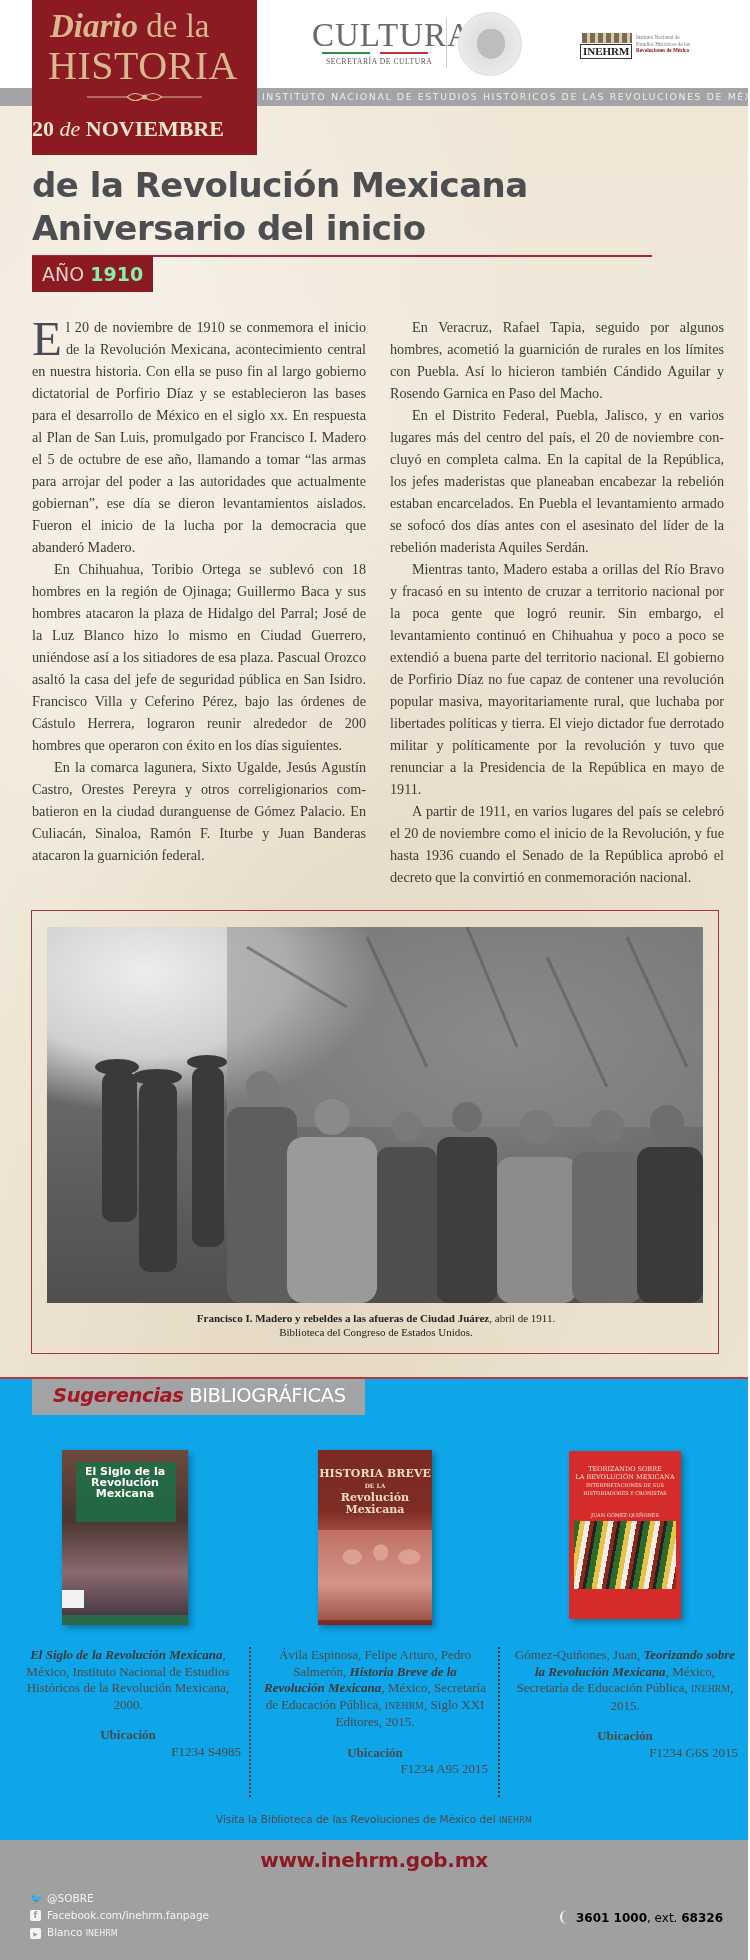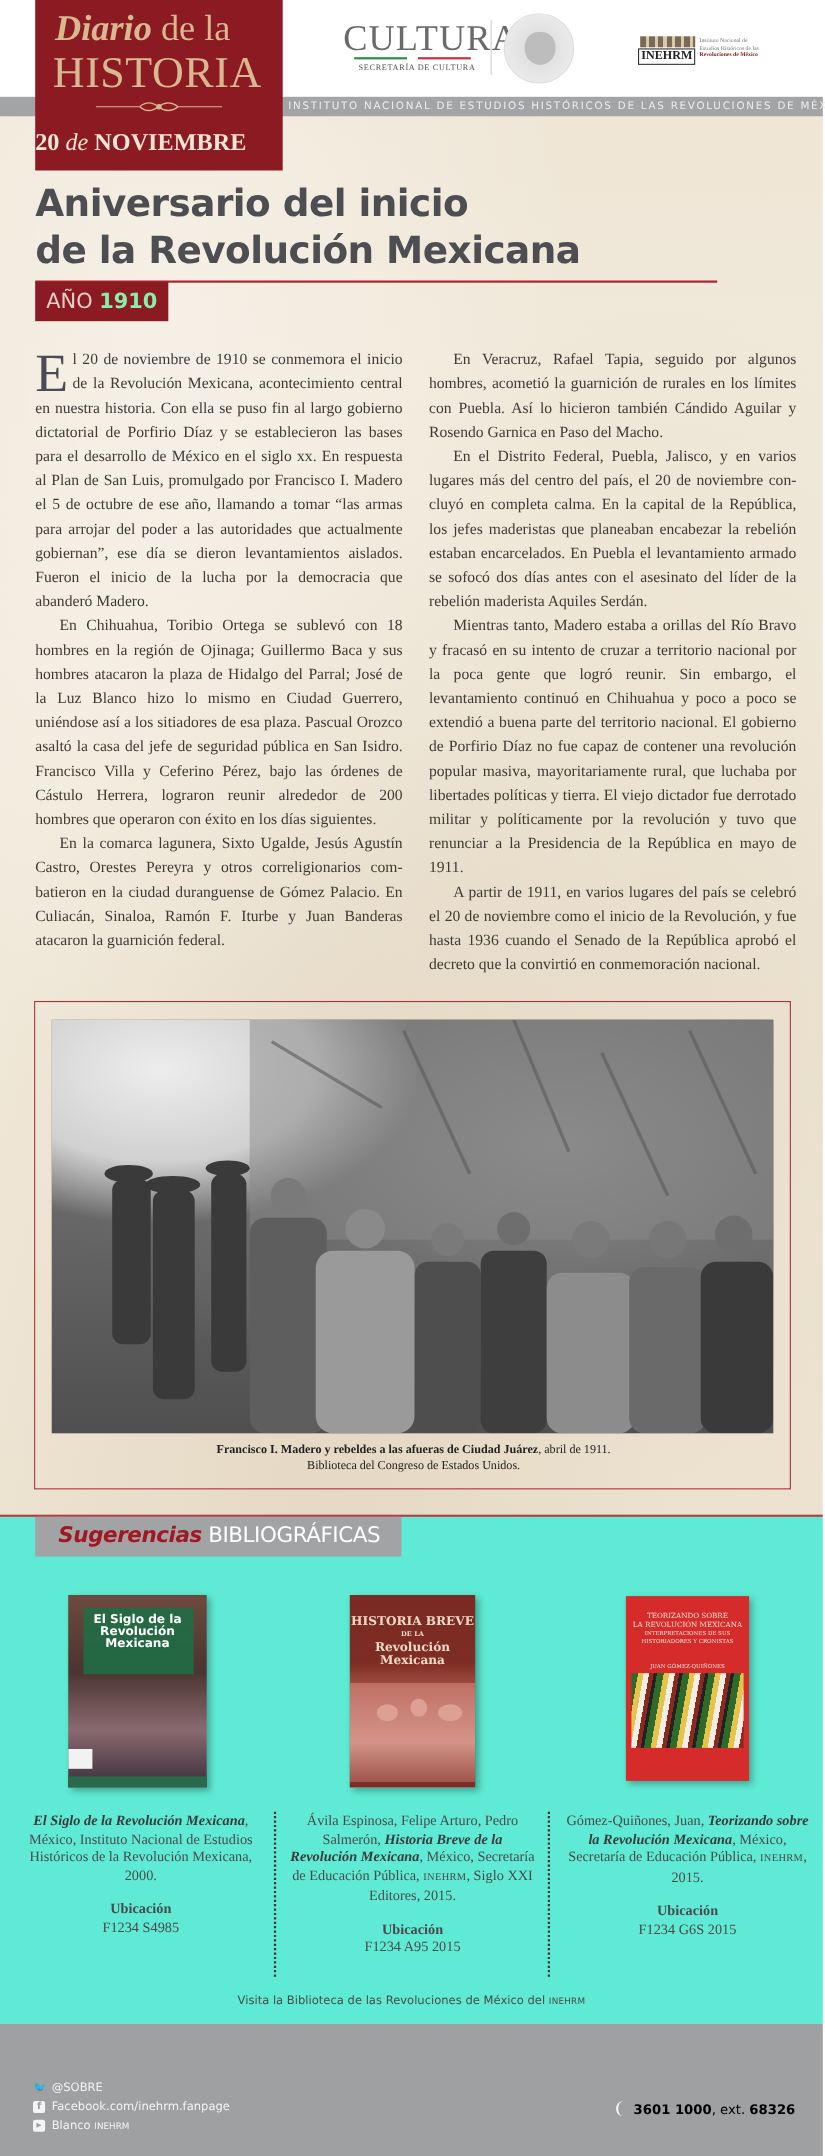--- a/index.html
+++ b/index.html
@@ -66,21 +66,21 @@
        radial-gradient(ellipse at 15% 12%, #ededed 0%, #d0d0d0 18%, transparent 30%),
        radial-gradient(ellipse at 70% 30%, #8b8b8b 0%, #6c6c6c 40%, transparent 70%),
        linear-gradient(180deg, #777 0%, #6a6a6a 40%, #4f4f4f 100%); }
   .photo svg { position: absolute; left: 0; top: 0; }
   .caption { position: absolute; left: 0; width: 688px; top: 400px; text-align: center; font-size: 11px; line-height: 14px; color: #222; }
   .caption b { font-weight: bold; }
 
   .section-rule { position: absolute; left: 0; top: 1377px; width: 748px; height: 2px; background: #b33a40; }
 
   
-  .sug-area { position: absolute; left: 0; top: 1379px; width: 748px; height: 461px; background: #5eead4; padding-left: 40px; }
+  .sug-area { position: absolute; left: 0; top: 1379px; width: 748px; height: 461px; background: #0ea5e9; padding-left: 40px; }
   .sug-banner { position: absolute; left: 32px; top: 0; width: 333px; height: 36px; background: #a2a3a5; }
   .sug-banner span { position: absolute; left: 21px; top: 5px; font-family: "DejaVu Sans", sans-serif; font-size: 19.5px; color: #ffffff; white-space: nowrap; letter-spacing: -0.4px; }
   .sug-banner span b { color: #a11823; font-style: italic; font-weight: bold; }
 
   .book { position: absolute; top: 72px; width: 126px; height: 175px; box-shadow: 3px 3px 6px rgba(0,0,0,0.3); overflow: hidden; }
   .book1 { left: 62px; top: 71px;
      background: linear-gradient(180deg, #6e4a3e 0%, #4a3530 40%, #8a6a70 70%, #3a2e3a 100%); }
   .book1 .band { position: absolute; left: 14px; top: 12px; width: 100px; height: 60px; background: rgba(30,110,70,0.88); }
   .book1 .t { position: absolute; left: 0; width: 100%; top: 16px; text-align: center; font-family: "DejaVu Sans", sans-serif;
      font-size: 11px; line-height: 11px; color: #fff; font-weight: bold; }
@@ -97,21 +97,21 @@
   .book3 { left: 569px; width: 112px; top: 72px; height: 168px; background: #d52b2a; }
   .book3 .t { position: absolute; left: 0; width: 100%; top: 14px; text-align: center; font-family: "DejaVu Serif", serif;
      font-size: 6.5px; line-height: 8px; color: #fbe2d8; }
   .book3 .mural { position: absolute; left: 5px; top: 70px; width: 102px; height: 68px;
      background: repeating-linear-gradient(100deg, #2e6a2a 0 6px, #e8c34a 6px 11px, #f1efe5 11px 16px, #8a2a1e 16px 20px, #222 20px 23px); }
 
   .book-text { position: absolute; top: 268px; width: 226px; text-align: center; font-size: 13px; line-height: 16.5px; color: #4a4a4a; }
   .book-text b.it { font-style: italic; font-weight: bold; color: #3a3a3a; }
   .book-text .sc { font-size: 9.5px; letter-spacing: 0.3px; }
   .ubic { display: block; margin-top: 14px; font-weight: bold; color: #4a4a4a; }
-  .ubic-code { display: block; }
+  .ubic-code { display: block; text-align: right; }
   .bt1 { left: 15px; }
   .bt2 { left: 262px; }
   .bt3 { left: 512px; }
   .dotted { position: absolute; top: 268px; width: 0; height: 150px; border-left: 2px dotted #333; }
   .d1 { left: 249px; }
   .d2 { left: 498px; }
   .visit { position: absolute; left: 0; width: 748px; top: 434px; text-align: center; font-family: "DejaVu Sans", sans-serif; font-size: 10.5px; color: #4a4a4a; }
   .visit .sc { font-size: 8px; letter-spacing: 0.2px; }
 
   
@@ -165,22 +165,22 @@
   <div class="inehrm-building"></div>
   <div class="inehrm-word">INEHRM</div>
   <div class="inehrm-desc">
     <div>Instituto Nacional de</div>
     <div>Estudios Históricos de las</div>
     <b>Revoluciones de México</b>
   </div>
 </div>
 
 <h1 class="title">
+  <div>de la Revolución Mexicana</div>
   <div>Aniversario del inicio</div>
-  <div>de la Revolución Mexicana</div>
 </h1>
 <div class="title-rule"></div>
 <div class="year-badge"><span>AÑO</span> <b>1910</b></div>
 
 <div class="col col-left">
   <p class="first"><span class="dropcap">E</span><span>l 20 de noviembre de 1910 se conmemora el inicio de la Revolución Mexicana, acontecimiento cen­tral en nuestra historia. Con ella se puso fin al largo gobierno dictatorial de Porfirio Díaz y se establecieron las bases para el desarrollo de México en el siglo xx. En respuesta al Plan de San Luis, promulgado por Francis­co I. Madero el 5 de octubre de ese año, llamando a to­mar “las armas para arrojar del poder a las autoridades que actualmente gobiernan”, ese día se dieron levan­tamientos aislados. Fueron el inicio de la lucha por la democracia que abanderó Madero.</span></p>
   <p>En Chihuahua, Toribio Ortega se sublevó con 18 hombres en la región de Ojinaga; Guillermo Baca y sus hombres atacaron la plaza de Hidalgo del Parral; José de la Luz Blanco hizo lo mismo en Ciudad Gue­rrero, uniéndose así a los sitiadores de esa plaza. Pas­cual Orozco asaltó la casa del jefe de seguridad pública en San Isidro. Francisco Villa y Ceferino Pérez, bajo las órdenes de Cástulo Herrera, lograron reunir alrededor de 200 hombres que operaron con éxito en los días si­guientes.</p>
   <p>En la comarca lagunera, Sixto Ugalde, Jesús Agustín Castro, Orestes Pereyra y otros correligionarios com­batieron en la ciudad duranguense de Gómez Palacio. En Culiacán, Sinaloa, Ramón F. Iturbe y Juan Banderas atacaron la guarnición federal.</p>
 </div>
 <div class="col col-right">
@@ -275,20 +275,21 @@
   <div class="book-text bt3">
     <span>Gómez-Quiñones, Juan, </span><b class="it">Teorizando sobre la Revolución Mexicana</b><span>, México, Secretaría de Educación Pública, </span><span class="sc">INEHRM</span><span>, 2015.</span>
     <span class="ubic">Ubicación</span>
     <span class="ubic-code">F1234 G6S 2015</span>
   </div>
 
   <div class="visit"><span>Visita la Biblioteca de las Revoluciones de México del </span><span class="sc">INEHRM</span></div>
 </div>
 
 <div class="footer">
+  <div class="url">www.inehrm.gob.mx</div>
 
   <div class="social">
     <div class="row">
       <span class="ico tw">🐦</span>
       <span>@SOBRE</span>
     </div>
     <div class="row">
       <span class="ico">f</span>
       <span>Facebook.com/inehrm.fanpage</span>
     </div>

